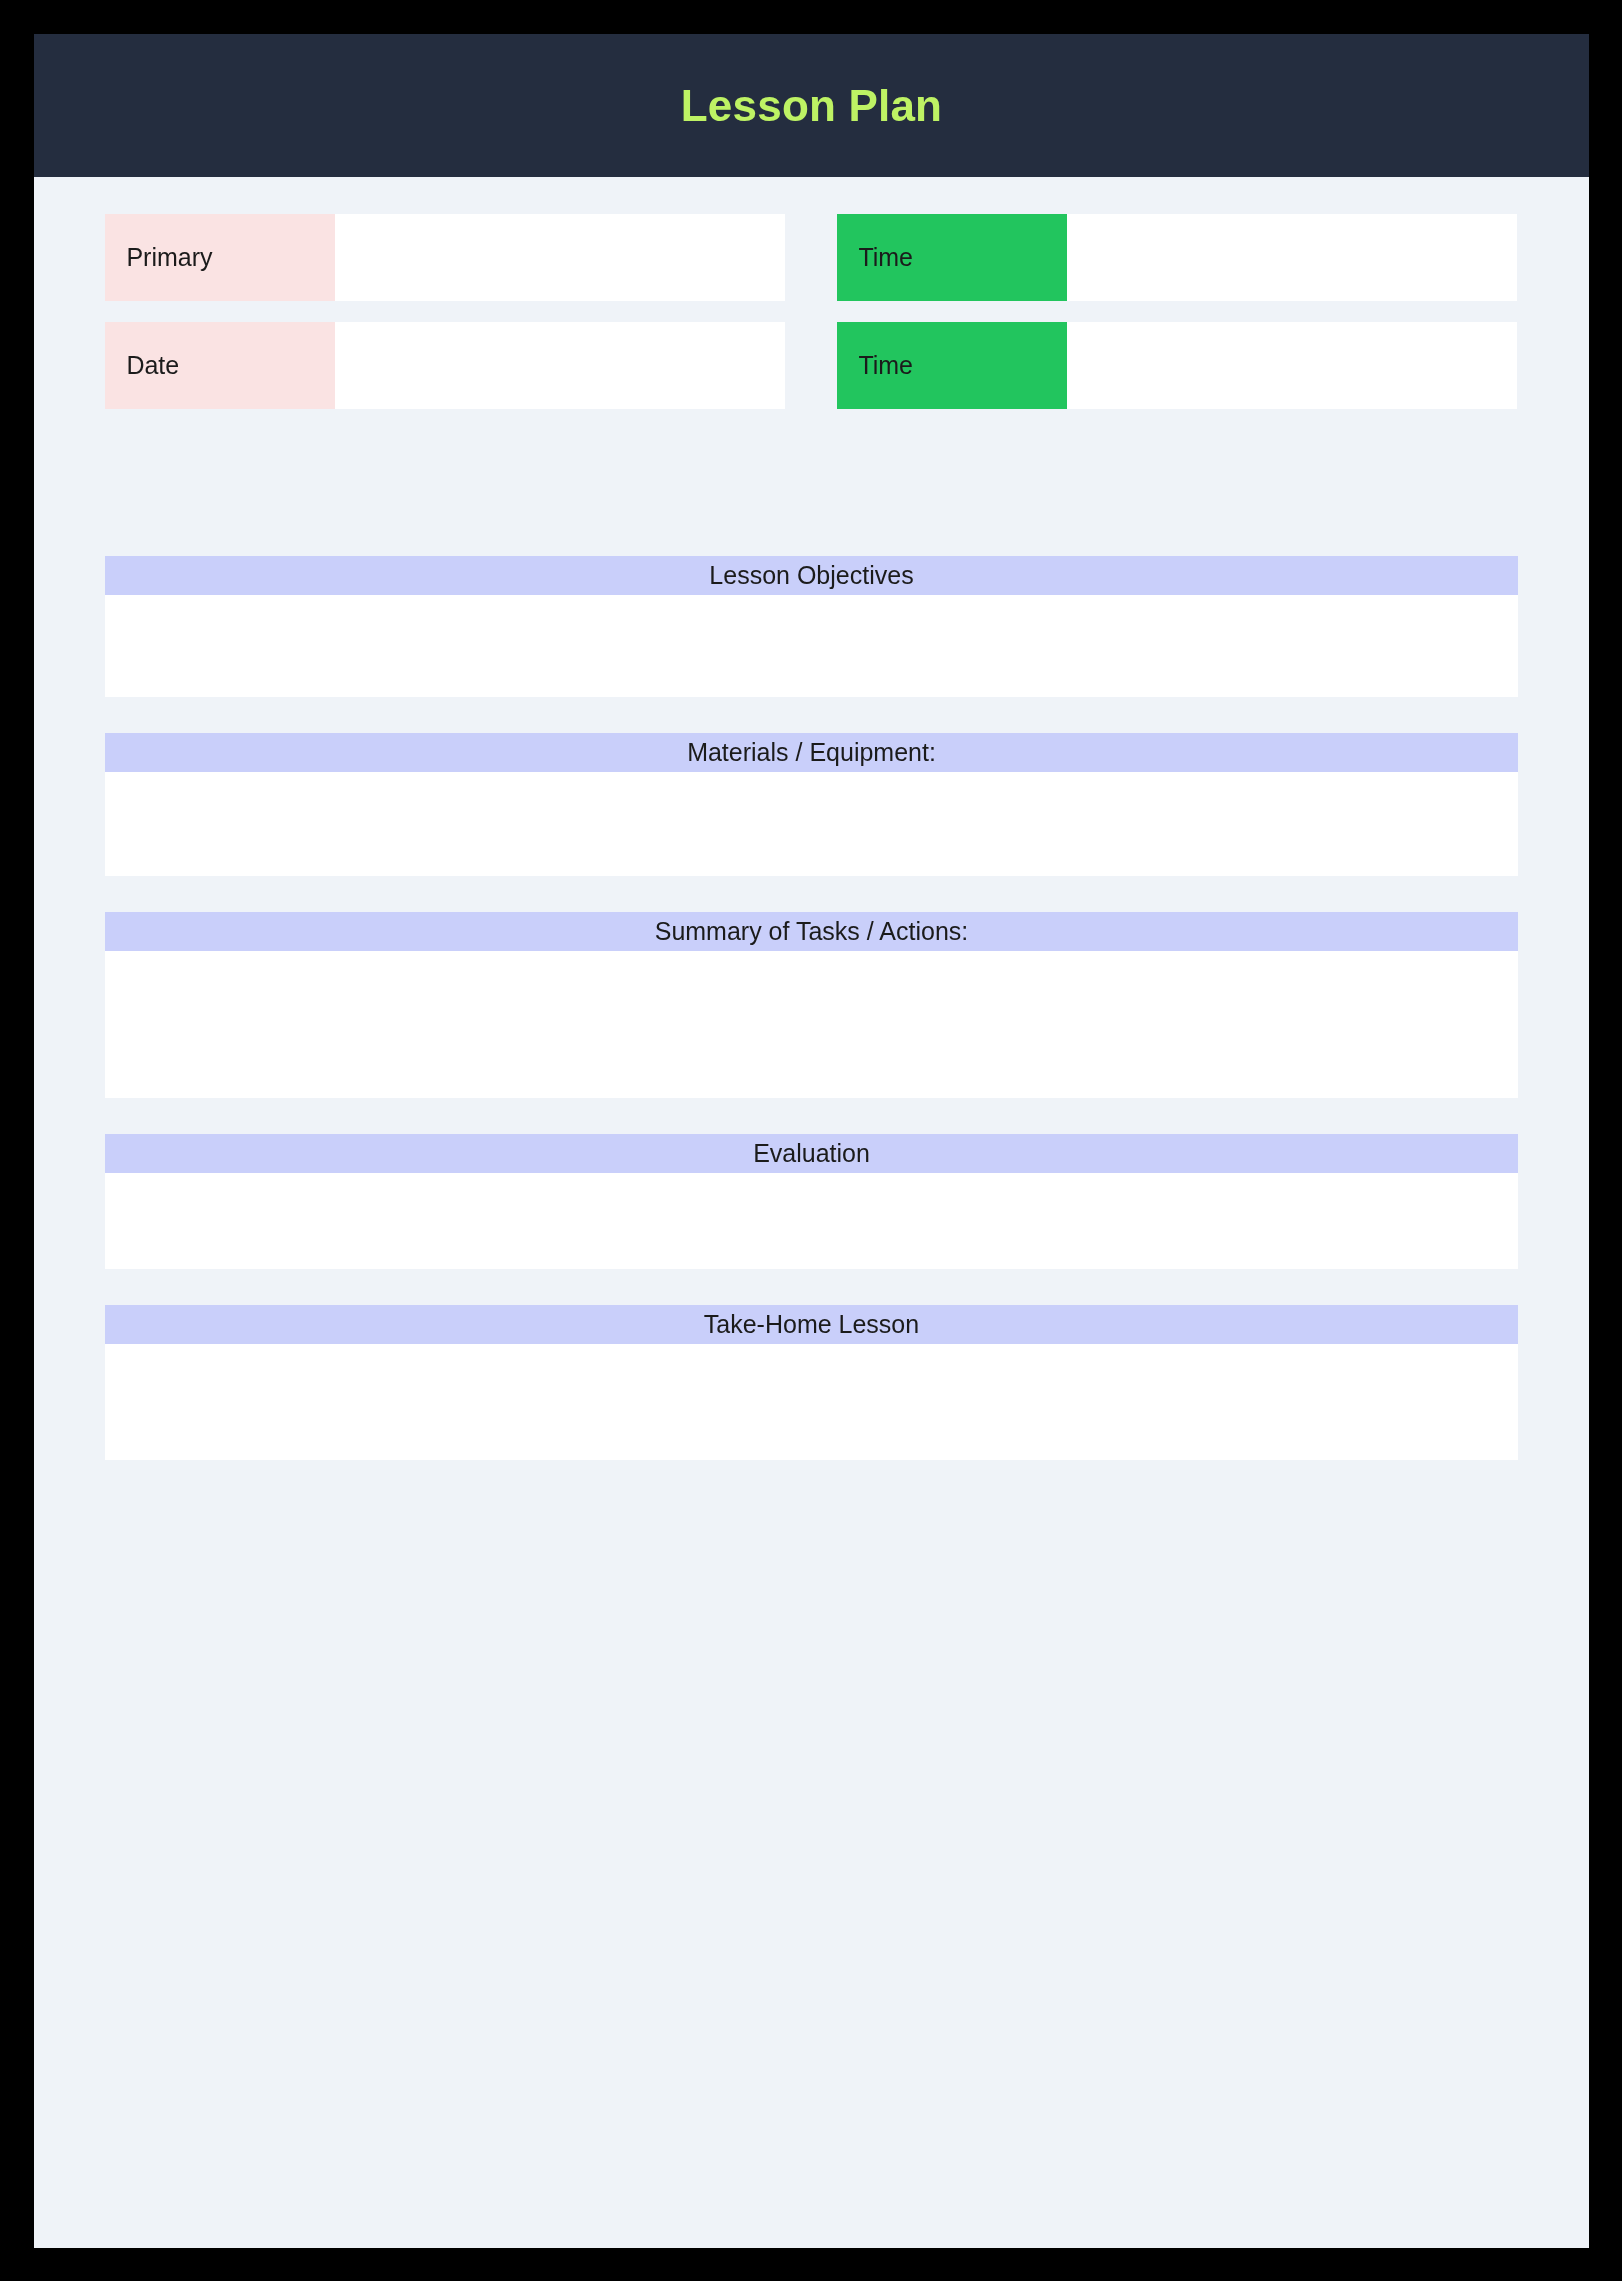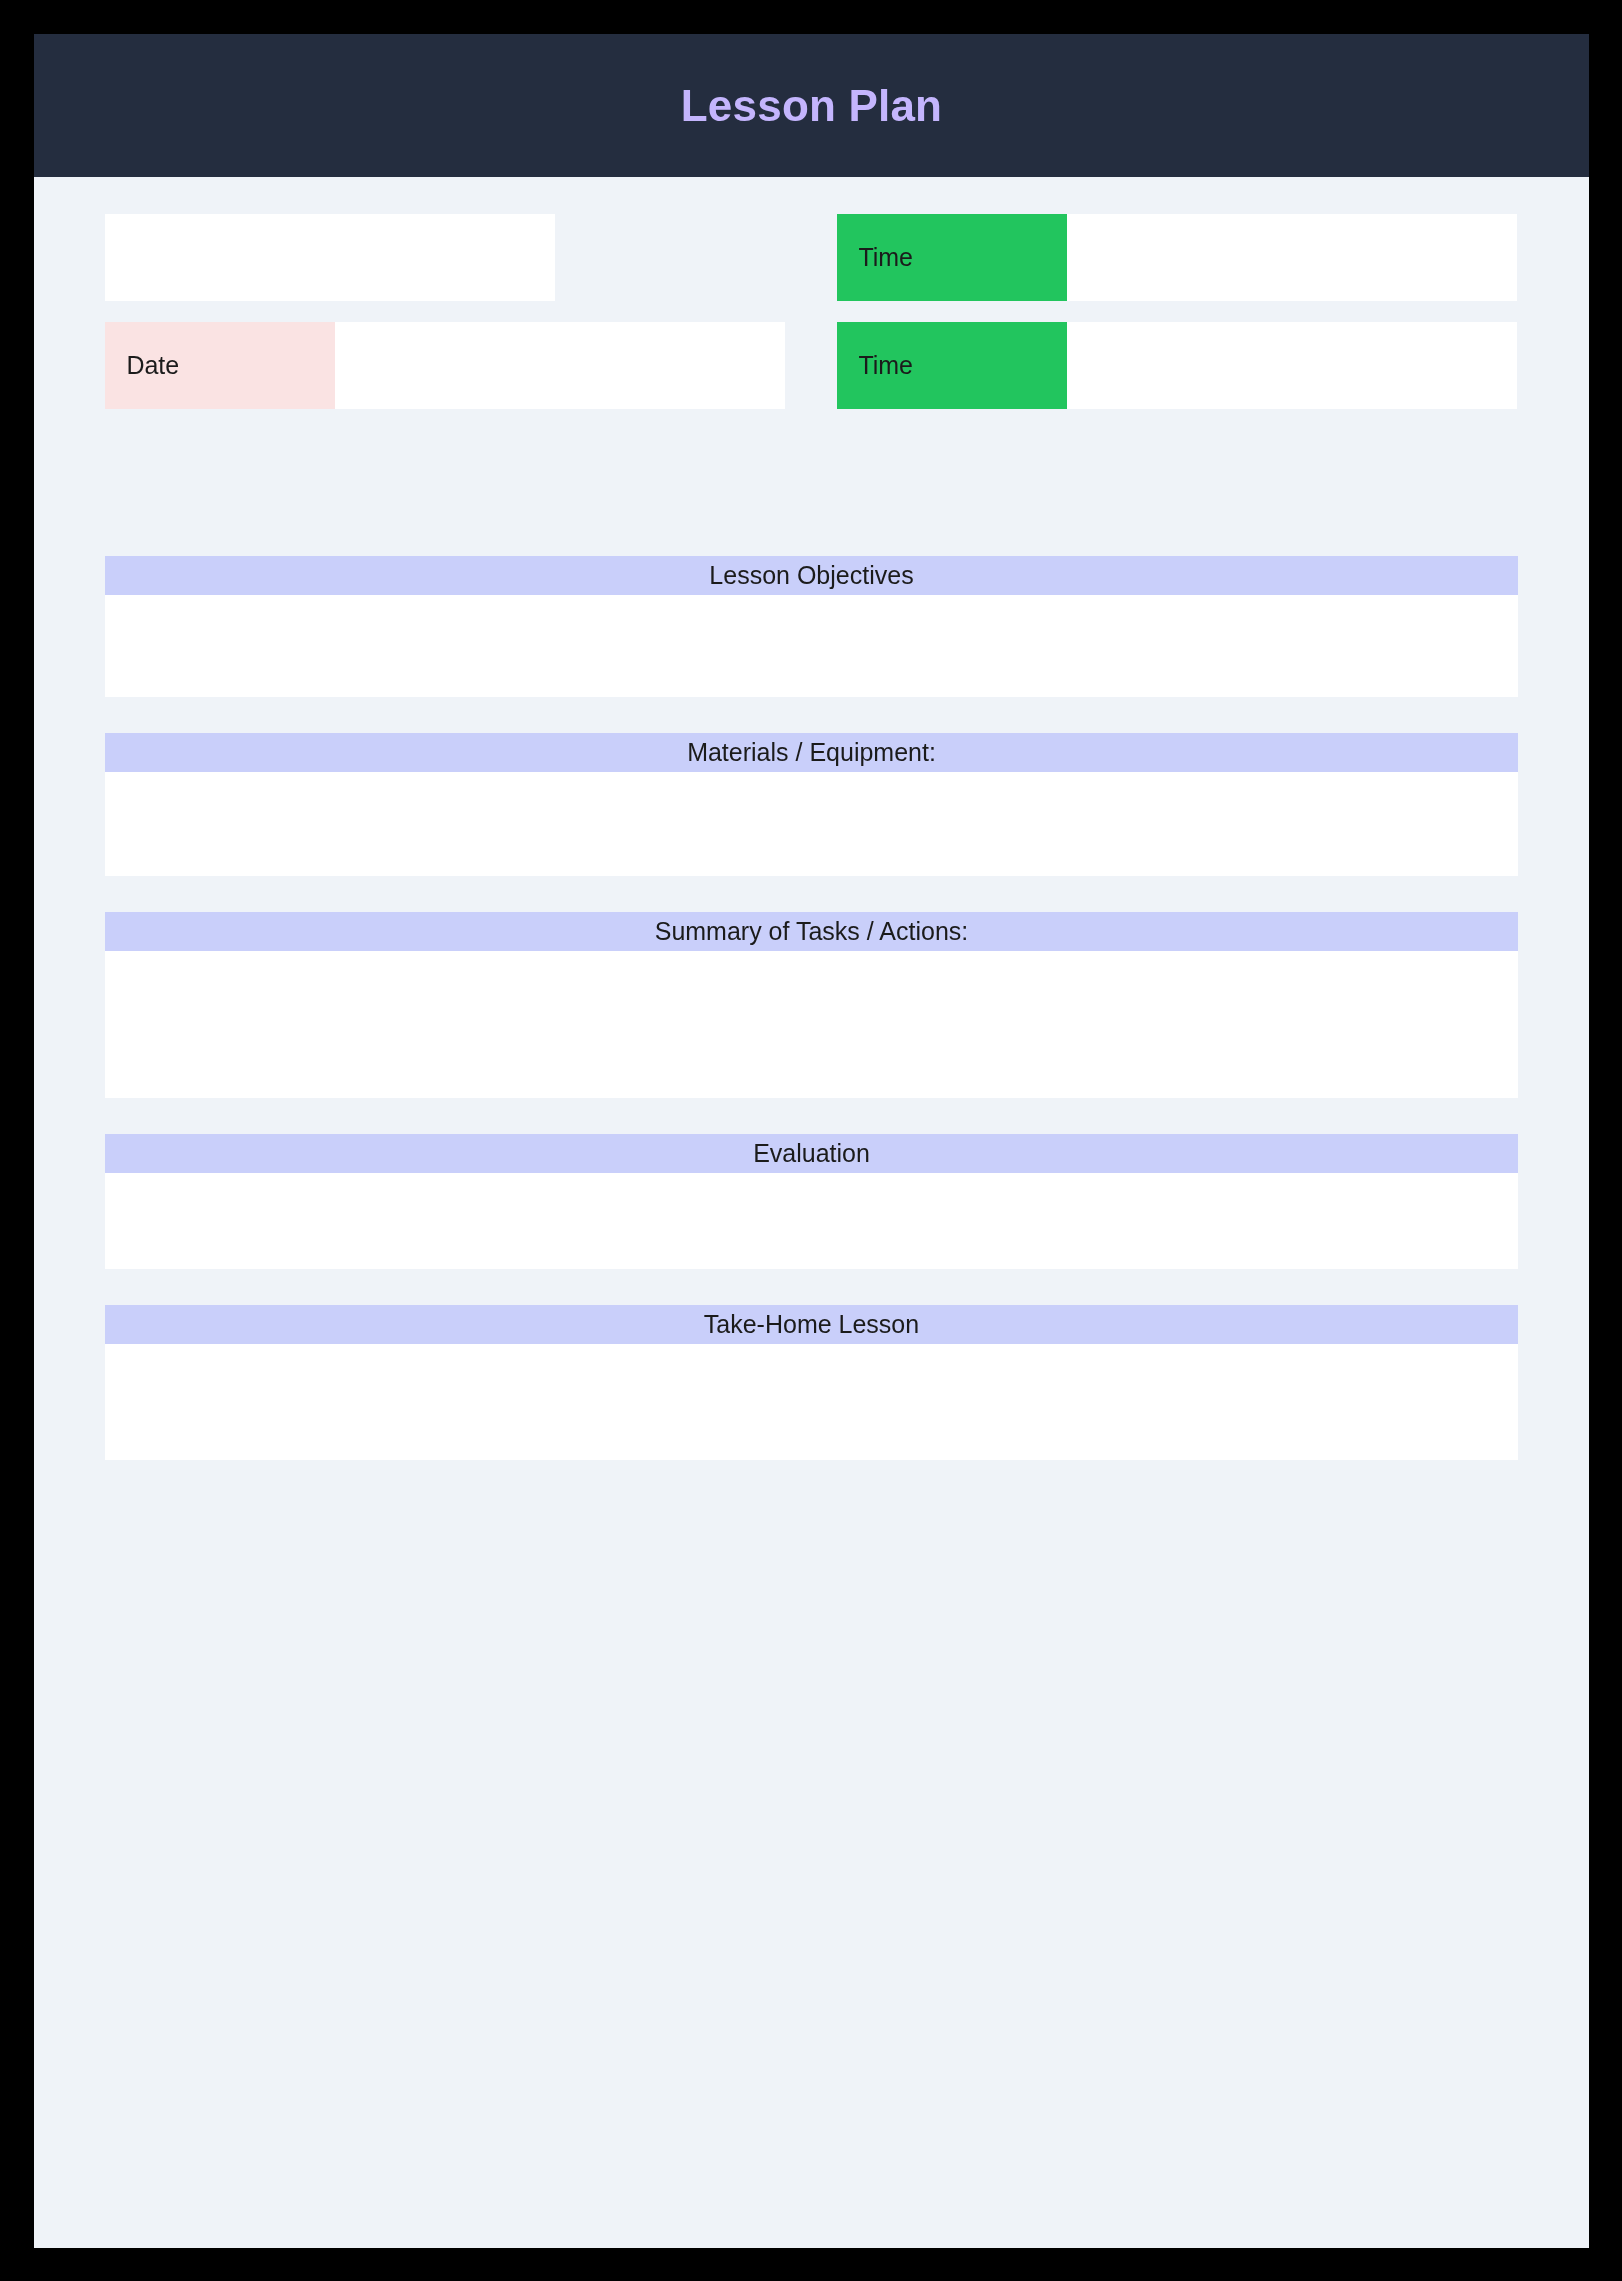--- a/index.html
+++ b/index.html
@@ -28,21 +28,21 @@
   .doc-header {
     width: 100%;
     height: 143px;
     background: #242d3f;
     display: flex;
     align-items: center;
     justify-content: center;
     box-sizing: border-box;
   }
   .doc-title {
-    color: #c4b5fd;
+    color: #bef264;
     font-size: 44px;
     font-weight: bold;
     letter-spacing: 0.2px;
     line-height: 1;
   }
 
   
   .doc-body {
     padding: 37px 71px 0 71px;
     box-sizing: border-box;
@@ -134,20 +134,21 @@
     <div class="doc-title">Lesson Plan</div>
   </div>
 
   <div class="doc-body">
 
     <div class="meta">
 
       <div class="meta-col meta-col-left">
 
         <div class="field-row narrow">
+          <div class="field-label pink">Primary</div>
           <input class="field-input" type="text" placeholder="" style="">
         </div>
 
 
         <div class="field-row narrow">
           <div class="field-label pink">Date</div>
           <input class="field-input" type="text" placeholder="" style="">
         </div>
 
       </div>

